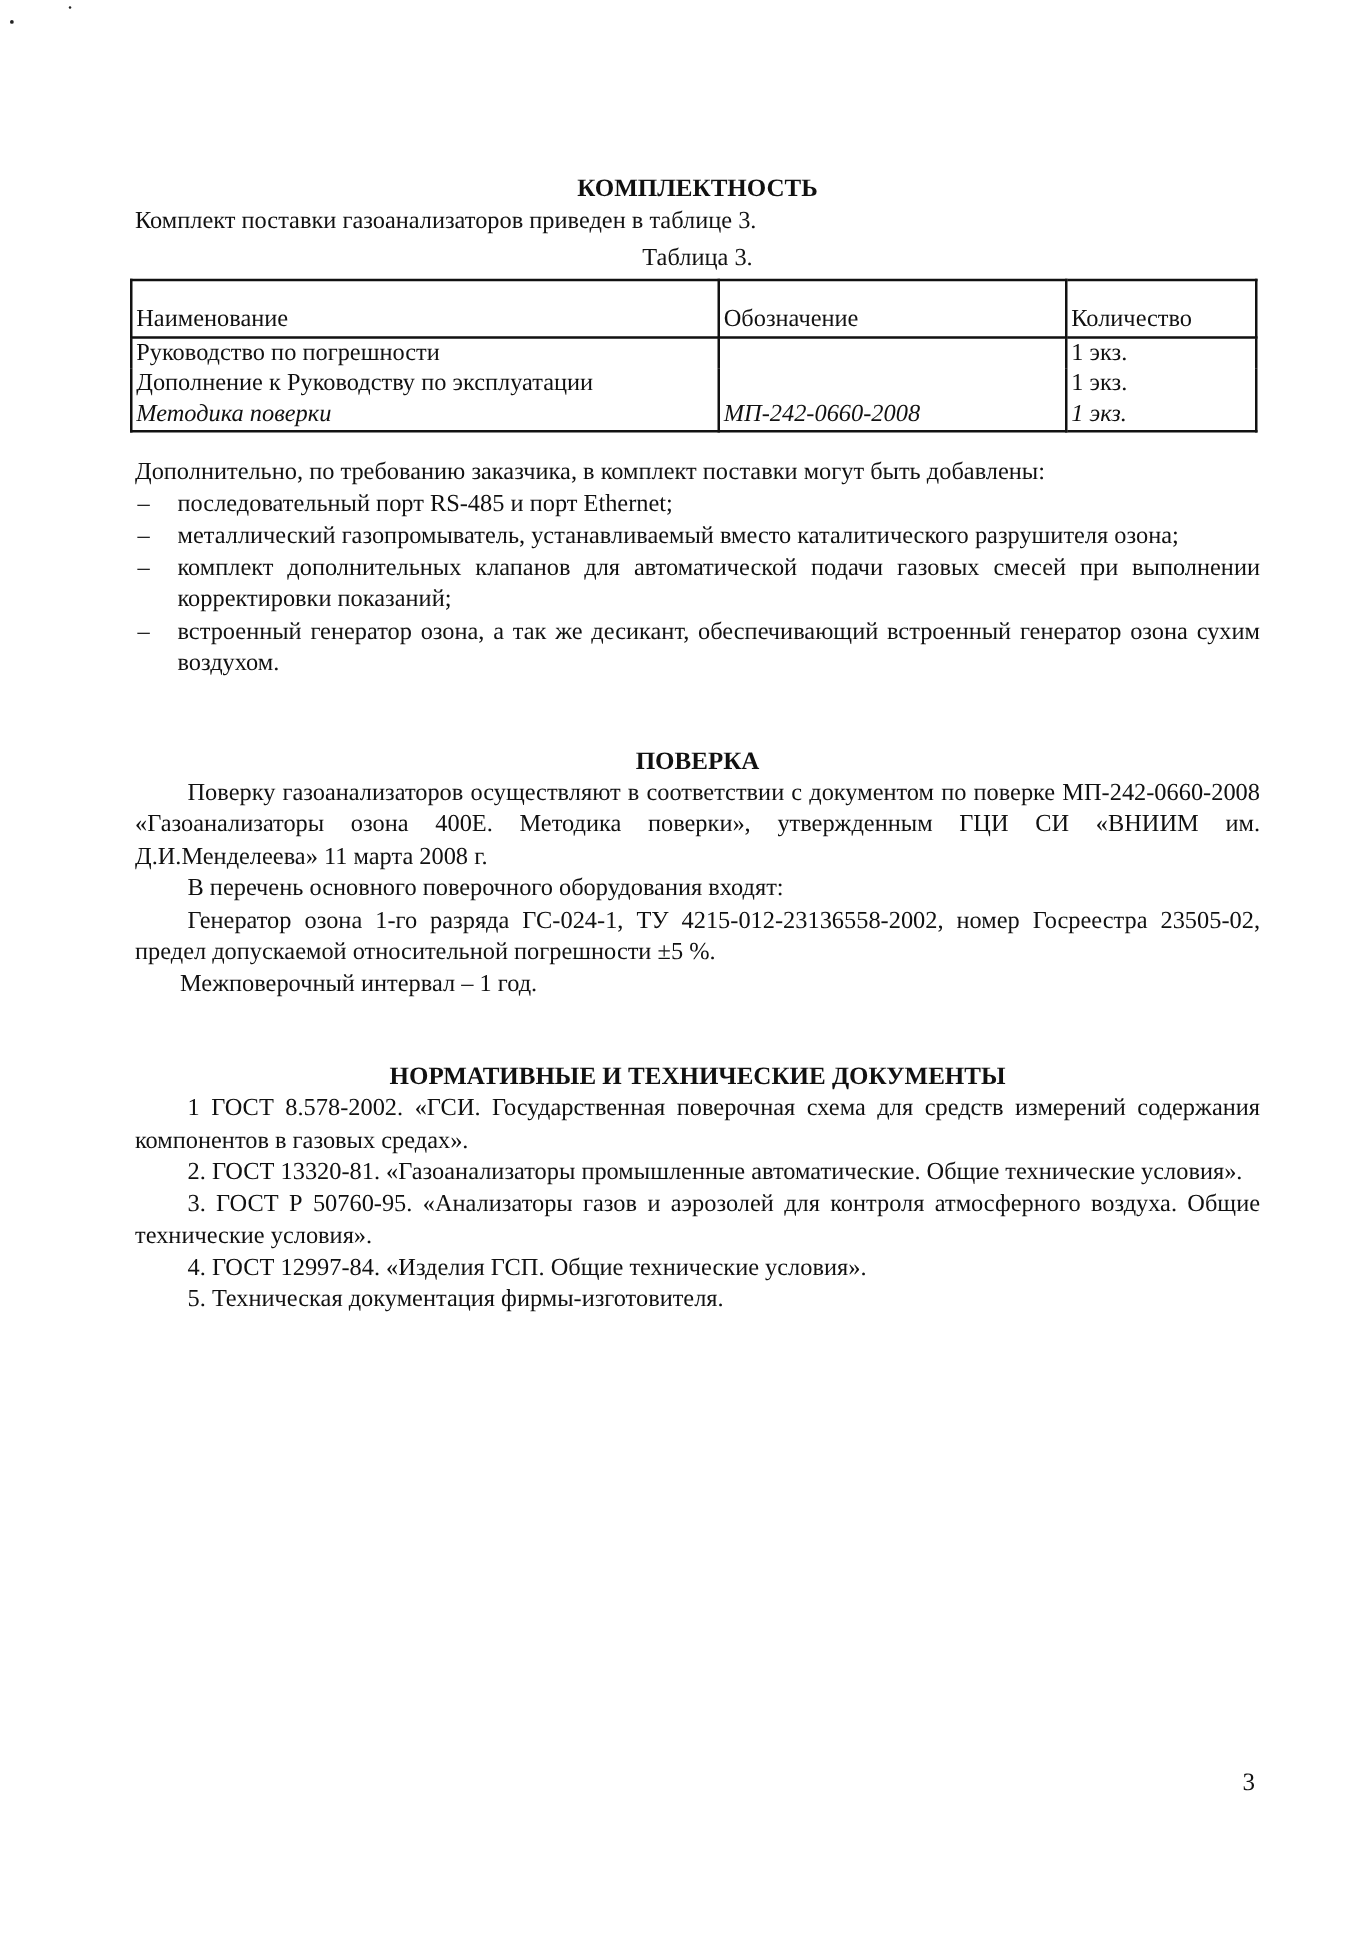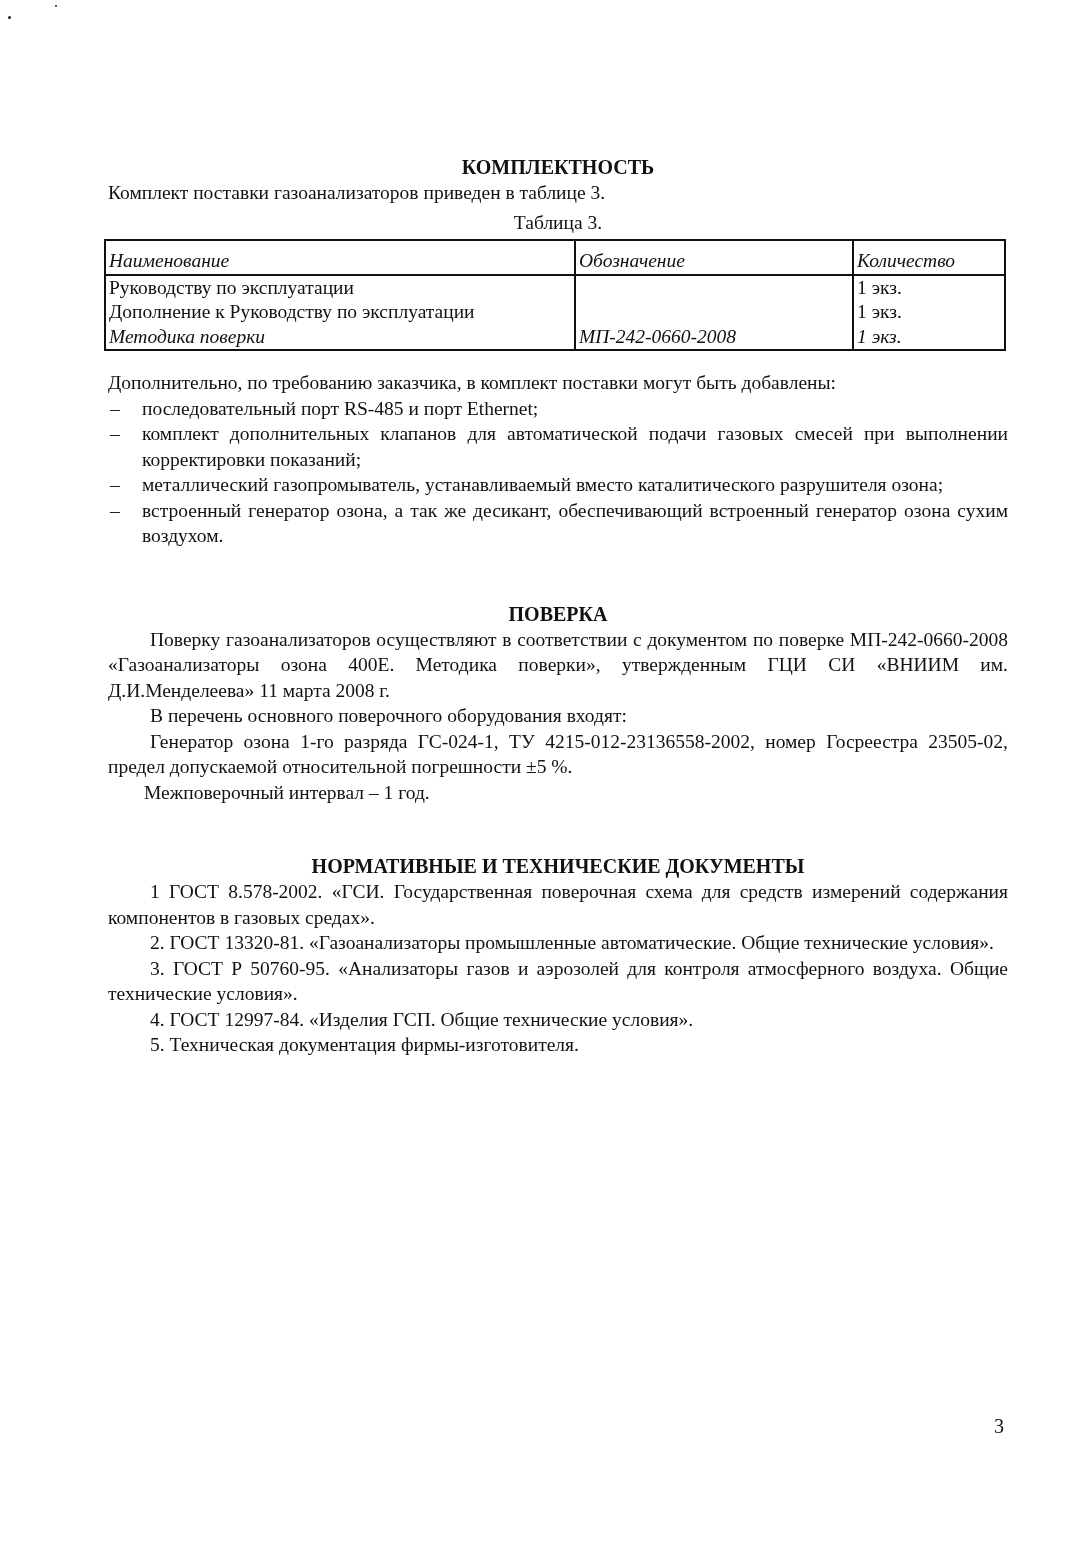--- a/index.html
+++ b/index.html
@@ -1,27 +1,27 @@
 <!DOCTYPE html>
 <html><head>
 <meta charset="utf-8">
 <style>
   html, body { margin: 0; padding: 0; background: #ffffff; }
   body { width: 1086px; height: 1560px; position: relative; overflow: hidden;
          font-family: "Liberation Serif", "DejaVu Serif", serif; color: #111; font-size: 19.5px; }
   .speck { position: absolute; width: 3px; height: 3px; background: #222; border-radius: 50%; }
-  .page { position: absolute; left: 108px; top: 154px; width: 900px; }
+  .page { position: absolute; left: 108px; top: 138px; width: 900px; }
   h2 { text-align: center; font-size: 20px; font-weight: bold; margin: 0; line-height: 26px; }
   p { margin: 0; line-height: 25.5px; }
   .justify { text-align: justify; text-align-last: left; }
   .indent { text-indent: 42px; }
   .right { text-align: center; }
   table { border-collapse: collapse; width: 902px; margin-left: -4px; margin-top: 4px; }
   td { border-left: 2px solid #111; border-right: 2px solid #111; padding: 0 3px; vertical-align: top; line-height: 24.5px; }
-  thead td { border-top: 2px solid #111; border-bottom: 2px solid #111; padding-top: 8px; font-style: italic; }
+  thead td { border-top: 2px solid #111; border-bottom: 2px solid #111; padding-top: 19px; }
   tbody tr:last-child td { border-bottom: 2px solid #111; font-style: italic; }
   .c1 { width: 462px; } .c2 { width: 270px; }
   ul.dash { list-style: none; margin: 0; padding: 0; }
   ul.dash li { position: relative; padding-left: 34px; line-height: 25.5px; text-align: justify; text-align-last: left; }
   ul.dash li::before { content: "–"; position: absolute; left: 2px; top: 0; }
   .pagenum { position: absolute; left: 994px; top: 1415px; font-size: 20px; }
 </style>
 </head>
 <body>
 
@@ -38,42 +38,42 @@
     <table>
       <thead>
         <tr>
           <td class="c1">Наименование</td>
           <td class="c2">Обозначение</td>
           <td>Количество</td>
         </tr>
       </thead>
       <tbody>
         <tr>
-          <td>Руководству по эксплуатации</td>
+          <td>Руководство по погрешности</td>
           <td></td>
           <td>1 экз.</td>
         </tr>
         <tr>
           <td>Дополнение к Руководству по эксплуатации</td>
           <td></td>
           <td>1 экз.</td>
         </tr>
         <tr>
           <td>Методика поверки</td>
           <td>МП-242-0660-2008</td>
           <td>1 экз.</td>
         </tr>
       </tbody>
     </table>
 
     <p style="margin-top:19px;">Дополнительно, по требованию заказчика, в комплект поставки могут быть добавлены:</p>
     <ul class="dash">
       <li>последовательный порт RS-485 и порт Ethernet;</li>
+      <li>металлический газопромыватель, устанавливаемый вместо каталитического разрушителя озона;</li>
       <li>комплект дополнительных клапанов для автоматической подачи газовых смесей при выполнении корректировки показаний;</li>
-      <li>металлический газопромыватель, устанавливаемый вместо каталитического разрушителя озона;</li>
       <li>встроенный генератор озона, а так же десикант, обеспечивающий встроенный генератор озона сухим воздухом.</li>
     </ul>
   </section>
 
   <section style="margin-top:52px;">
     <h2>ПОВЕРКА</h2>
     <p class="justify indent">Поверку газоанализаторов осуществляют в соответствии с документом по поверке МП-242-0660-2008 «Газоанализаторы озона 400Е. Методика поверки», утвержденным ГЦИ СИ «ВНИИМ им. Д.И.Менделеева» 11 марта 2008 г.</p>
     <p class="indent">В перечень основного поверочного оборудования входят:</p>
     <p class="justify indent">Генератор озона 1-го разряда ГС-024-1, ТУ 4215-012-23136558-2002, номер Госреестра 23505-02, предел допускаемой относительной погрешности ±5 %.</p>
     <p class="indent" style="text-indent:36px;">Межповерочный интервал – 1 год.</p>

